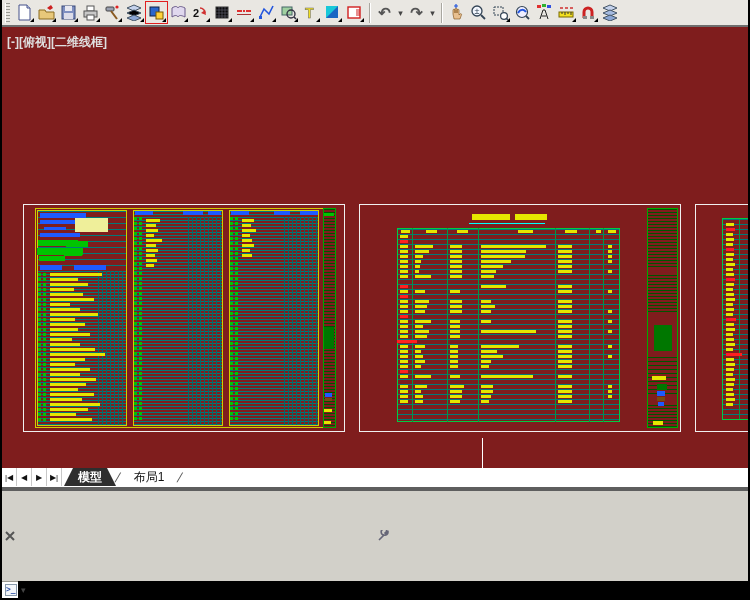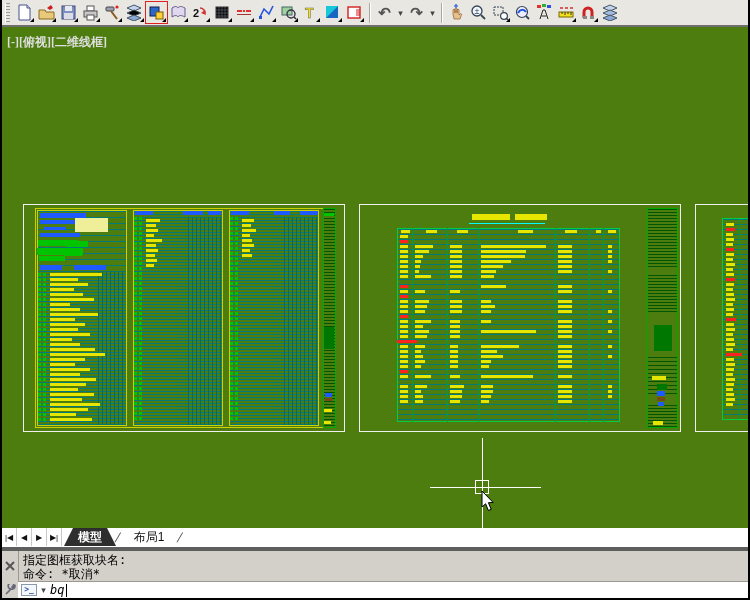--- a/index.html
+++ b/index.html
@@ -20,21 +20,21 @@
          border-left:4px solid transparent; border-bottom:4px solid #000; }
   .tbi.hl { outline:1px solid #e02020; }
   .sep { width:1px; height:20px; background:#a9a7a0; margin:0 3px; box-shadow:1px 0 0 #fff; flex:0 0 auto;}
   .glyph { font-size:15px; color:#555; font-weight:bold; line-height:1; }
   .dd { font-size:9px; color:#444; width:9px; text-align:center; flex:0 0 auto;}
   .layerbox { display:flex; align-items:center; gap:2px; height:23px; padding:0 3px;
               border:1px solid #9a9a94; background:#f2f1ee; box-shadow:inset 1px 1px 0 #fff; flex:0 0 auto;}
   .layername { font-size:11px; color:#111; white-space:nowrap; }
 
   
-  .canvas { position:relative; height:501px; background:#4d7c0f; overflow:hidden; flex:0 0 auto;font-family:Liberation Serif, serif; }
+  .canvas { position:relative; height:441px; background:#7f1d1d; overflow:hidden; flex:0 0 auto; }
   .vplabel { position:absolute; left:5px; top:7px; color:#dedede; font-size:12px;
              font-weight:bold; letter-spacing:0px; }
   .xline { position:absolute; background:#fff; }
   .pickbox { position:absolute; border:1px solid #fff; background:transparent; }
   .cursor { position:absolute; }
 
   
   .tabbar { height:18px; background:#fff; display:flex; align-items:stretch; flex:0 0 auto; }
   .navbtn { width:15px; display:flex; align-items:center; justify-content:center;
             font-size:8px; color:#111; border-right:1px solid #c8c8c8; cursor:default; }
@@ -799,24 +799,20 @@
     </span>
   </div>
 
   <div class="cmdsep"></div>
   <div class="cmdwrap">
     <div class="cmdside">
       <svg width="10" height="10">
           <path d="M1 1l8 8M9 1l-8 8" stroke="#555" stroke-width="2"></path>
         </svg>
     </div>
-    <div class="cmdhist">
-      <div>指定图框获取块名:</div>
-      <div>命令: *取消*</div>
-    </div>
     <div class="cmdside" style="background:#d2d0c9">
       <svg width="12" height="12">
           <path d="M2 10l5-5M7 5a3 3 0 1 1 3-4l-2 2 1 1 2-2a3 3 0 0 1-4 3z" fill="none" stroke="#667" stroke-width="1.6"></path>
         </svg>
     </div>
     <div class="cmdinput">
       <span class="promptbox">&gt;_</span>
       <span class="dd">▾</span>
       <span class="inputval">bq</span>
       <span class="caret"></span>

